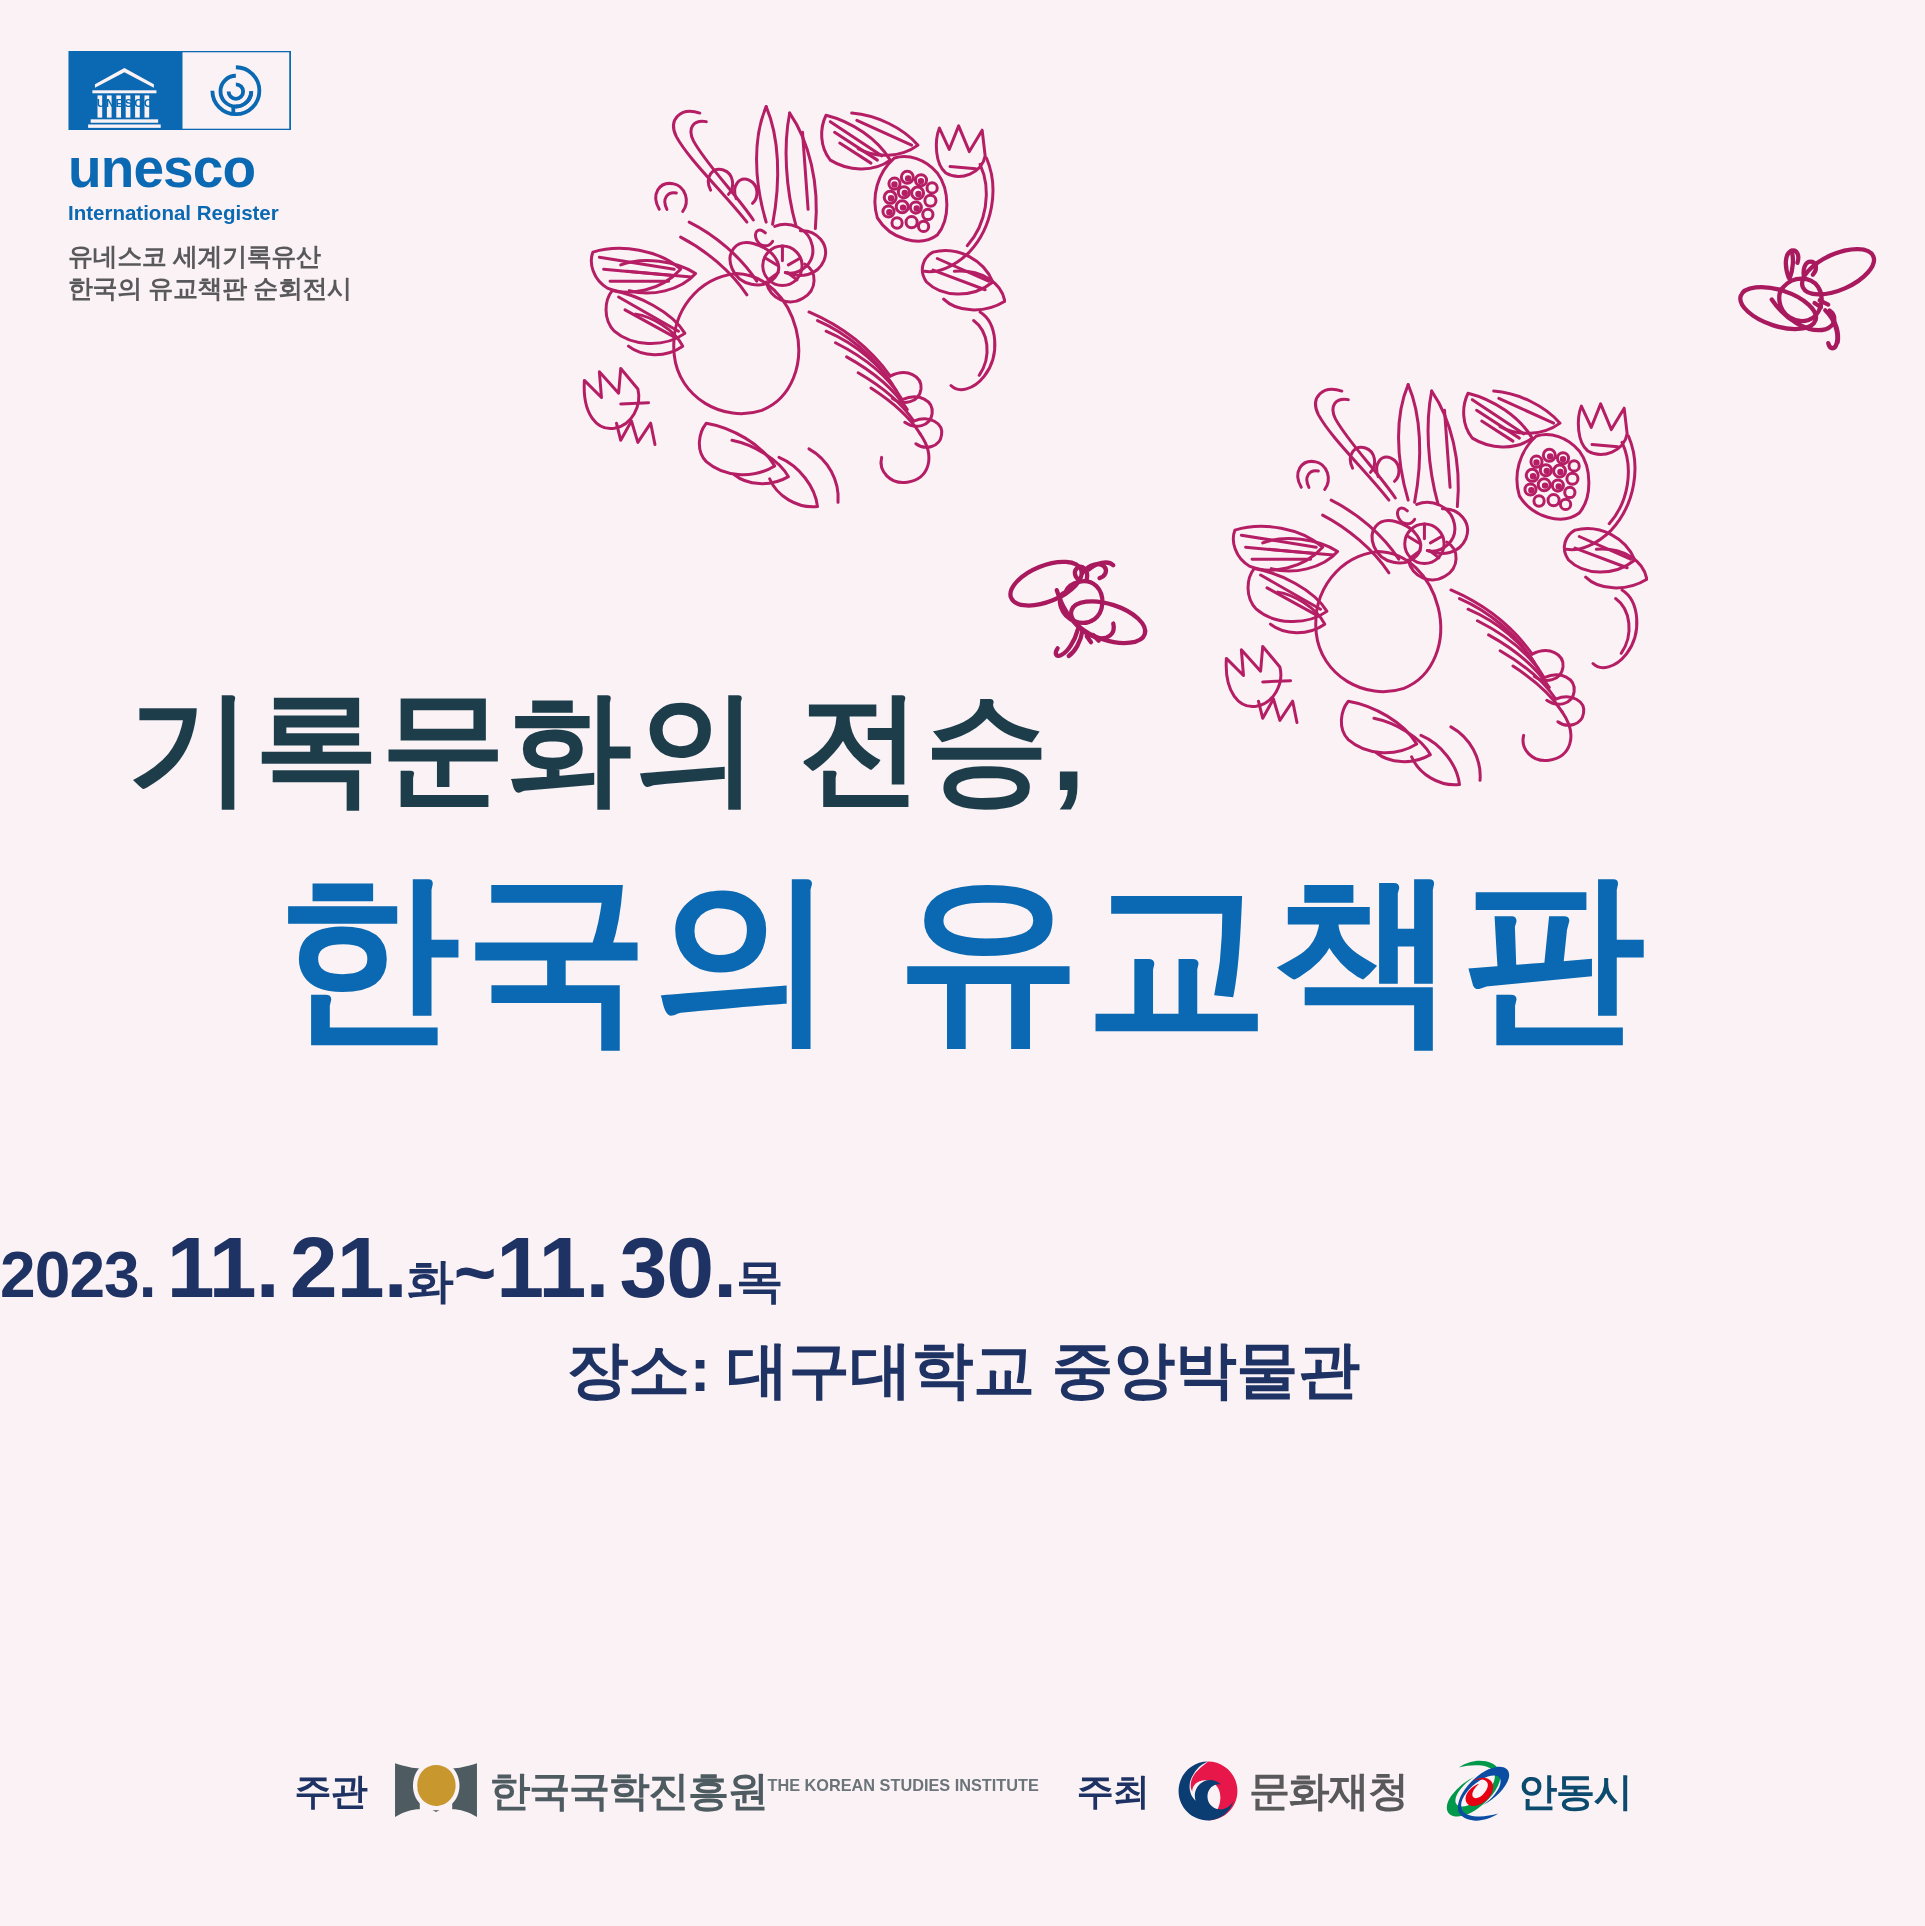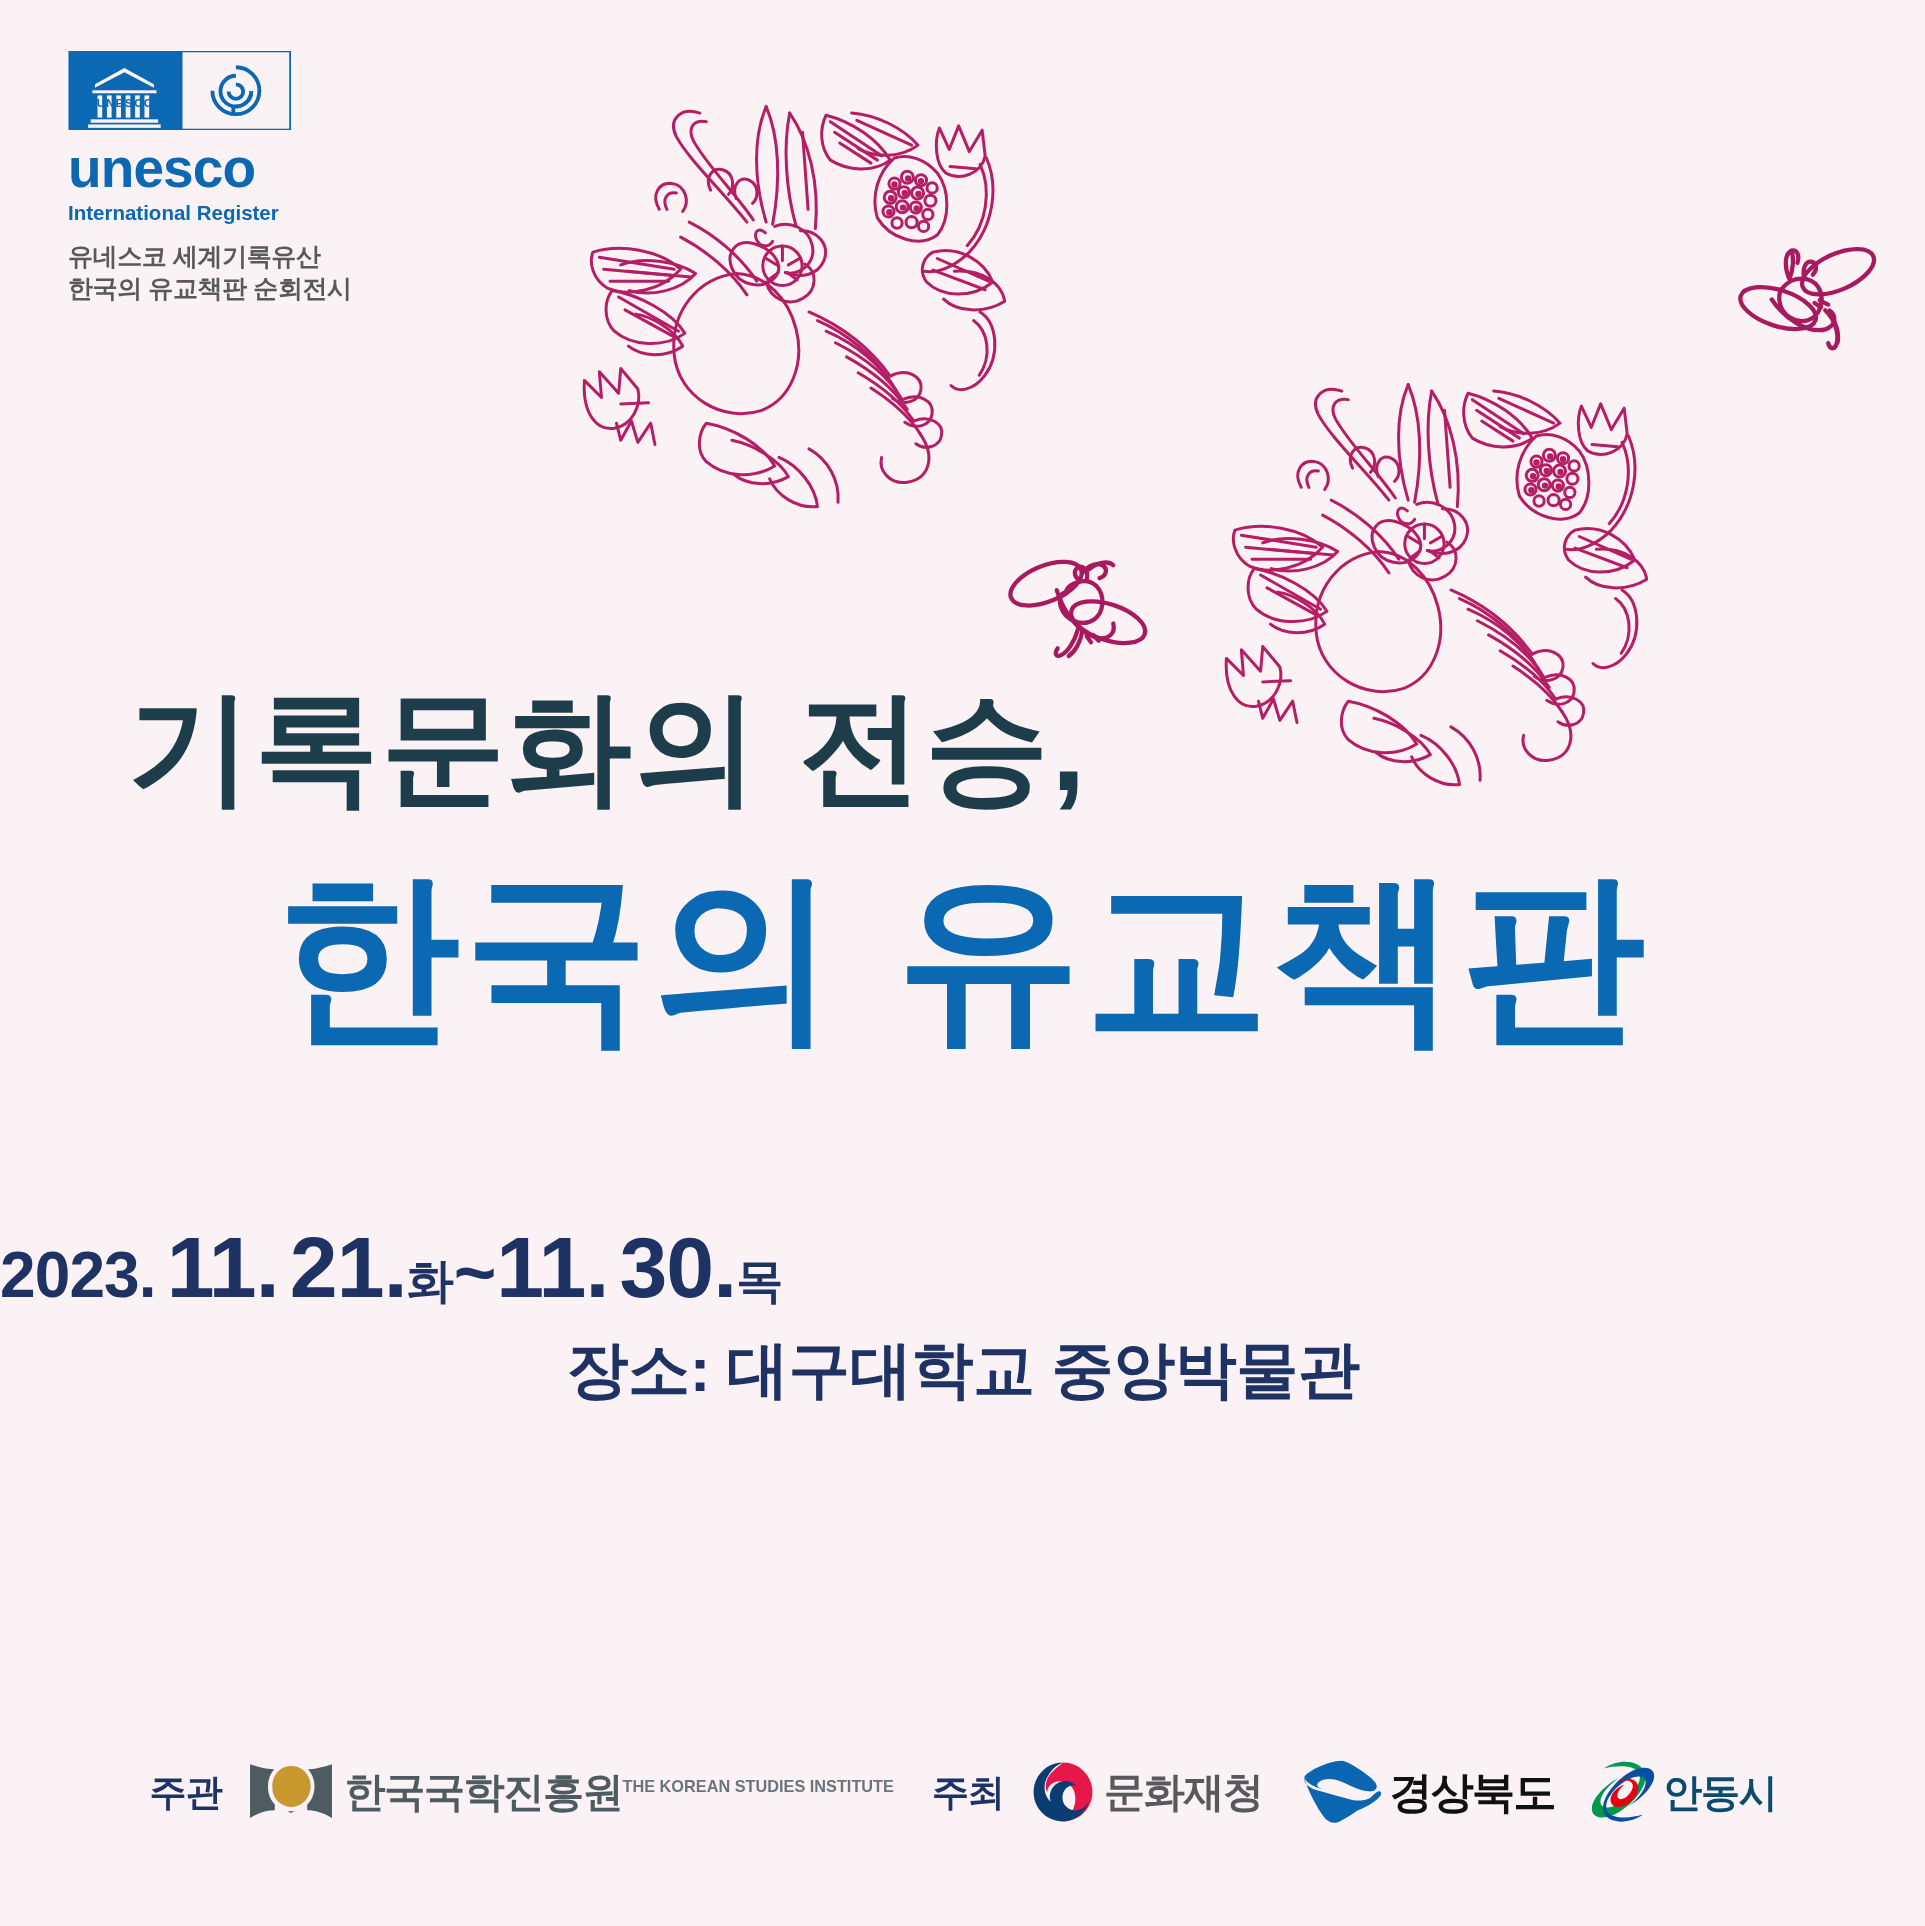--- a/index.html
+++ b/index.html
@@ -472,28 +472,20 @@
     <span class="footer-label">주최</span>
 
     <div id="cha-wrap">
       <svg class="footer-logo-mark" width="64" height="64" viewBox="0 0 150 150" xmlns="http://www.w3.org/2000/svg">
         <path d="M75 6 C 113 6, 144 37, 144 75 C 144 113, 113 144, 75 144 C 92 132, 104 112, 104 90 C 104 66, 88 50, 68 50 C 50 50, 38 62, 38 76 C 30 62, 36 40, 52 26 C 60 18, 68 12, 75 6 Z" fill="#e8174a"></path>
         <path d="M75 6 C 37 6, 6 37, 6 75 C 6 113, 37 144, 75 144 C 104 144, 128 124, 135 98 C 128 112, 114 120, 100 118 C 82 115, 72 100, 74 84 C 76 66, 92 56, 106 60 C 96 50, 80 46, 66 52 C 48 60, 40 80, 46 98 C 30 84, 26 56, 42 34 C 52 18, 64 10, 75 6 Z" fill="#0b3d72"></path>
       </svg>
       <div id="cha-name" class="footer-logo-text">문화재청</div>
     </div>
 
-    <div id="gb-wrap">
-      <svg class="footer-logo-mark" width="81" height="66" viewBox="0 0 190 155" xmlns="http://www.w3.org/2000/svg">
-        <path d="M96 4 C 112 4, 170 44, 176 58 C 182 70, 172 78, 158 76 C 132 72, 112 60, 92 52 C 72 44, 52 46, 42 54 C 34 60, 38 68, 52 72 C 30 66, 10 54, 8 44 C 6 34, 60 4, 96 4 Z" fill="#0a66b0"></path>
-        <path d="M8 44 C 6 56, 14 66, 40 74 C 68 82, 96 90, 120 96 C 140 100, 158 96, 166 88 C 178 76, 186 72, 188 80 C 190 92, 150 118, 110 128 C 92 133, 74 138, 62 144 C 48 136, 12 68, 8 44 Z" fill="#0a66b0"></path>
-        <path d="M62 144 C 70 151, 80 152, 92 146 C 112 136, 142 116, 152 104 C 130 110, 104 112, 82 106 C 70 102, 62 96, 56 88 C 52 104, 56 128, 62 144 Z" fill="#0a66b0"></path>
-      </svg>
-      <div id="gb-name" class="footer-logo-text">경상북도</div>
-    </div>
 
     <div id="ad-wrap">
       <svg class="footer-logo-mark" width="64" height="64" viewBox="0 0 150 150" xmlns="http://www.w3.org/2000/svg">
         <path d="M30 20 C 62 -4, 110 0, 124 24 C 138 48, 112 90, 72 118 C 34 144, 0 138, 2 112 C 4 88, 36 56, 66 42 C 44 56, 22 80, 22 98 C 22 114, 44 116, 70 100 C 102 80, 122 48, 112 30 C 102 12, 62 12, 30 20 Z" fill="#00984a"></path>
         <path d="M122 128 C 92 150, 46 150, 32 128 C 18 106, 42 62, 82 34 C 118 10, 150 14, 148 40 C 146 62, 116 94, 86 108 C 108 94, 128 70, 128 52 C 128 36, 106 34, 80 50 C 48 70, 28 102, 38 120 C 48 138, 90 138, 122 128 Z" fill="#0b4da2"></path>
         <path d="M62 52 C 84 38, 106 44, 110 60 C 114 80, 96 102, 76 108 C 58 114, 44 106, 46 90 C 48 76, 64 62, 78 58 C 68 66, 60 78, 62 86 C 64 94, 76 94, 86 84 C 98 72, 102 58, 94 52 C 86 46, 72 48, 62 52 Z" fill="#e60012"></path>
       </svg>
       <div id="ad-name" class="footer-logo-text">안동시</div>
     </div>
 

